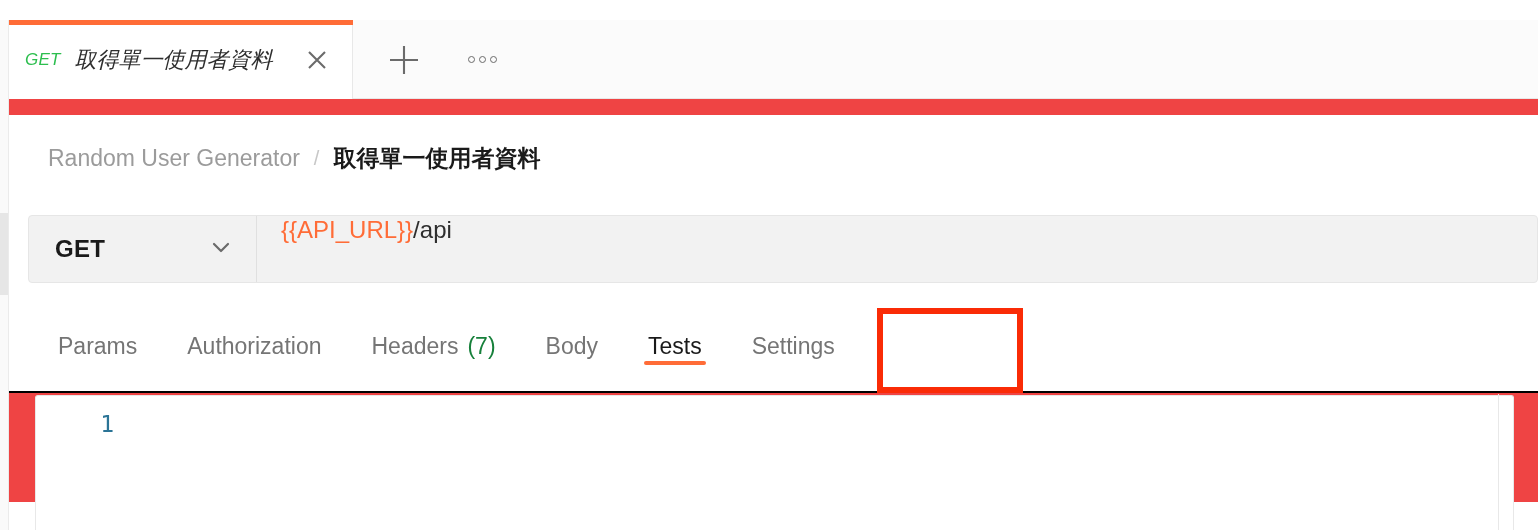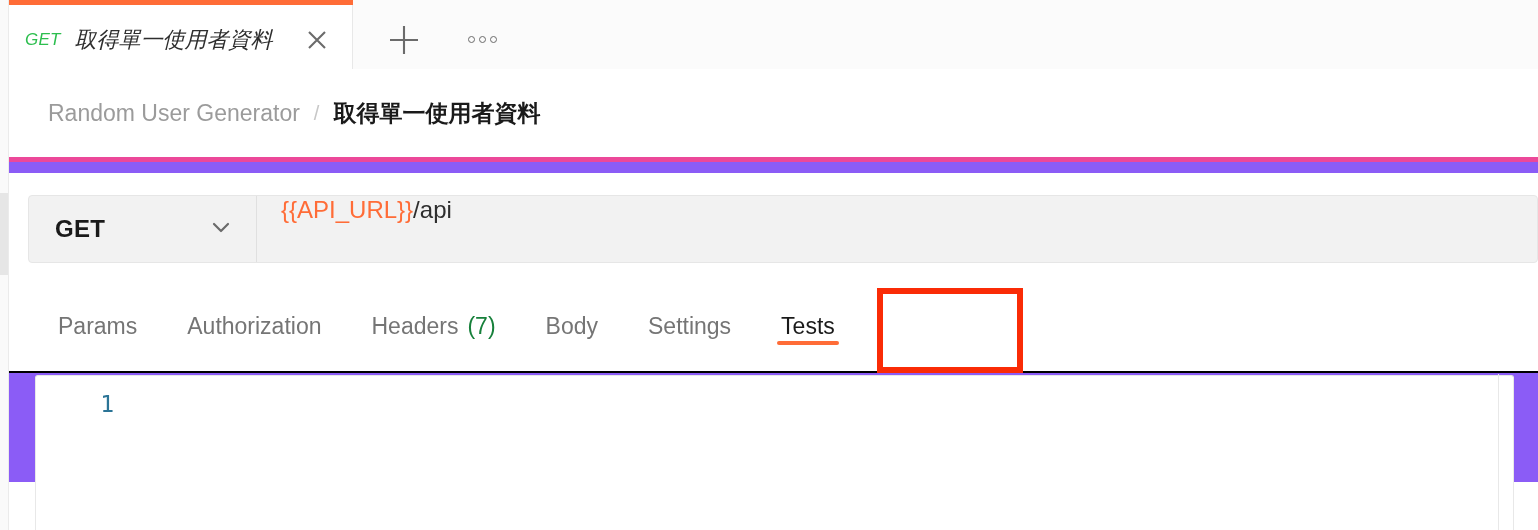--- a/index.html
+++ b/index.html
@@ -12,21 +12,22 @@
     height: 530px;
     overflow: hidden;
     font-family: "Liberation Sans", sans-serif;
     -webkit-font-smoothing: antialiased;
   }
 
   #app {
     position: relative;
     width: 1538px;
     height: 482px;
-    background: #8b5cf6;
+    background: #ef4444;
+    margin-top: 20px;
   }
 
   
   .left-rail {
     position: absolute;
     left: 0; top: 0;
     width: 9px;
     height: 530px;
     background: #fafafa;
     border-right: 1px solid #ebebeb;
@@ -122,25 +123,25 @@
   .dot {
     width: 7px; height: 7px;
     border: 1.6px solid #6b6b6b;
     border-radius: 50%;
     box-sizing: border-box;
   }
 
   
   .breadcrumb-bar {
     position: absolute;
-    left: 0; top: 69px;
+    left: 0; top: 95px;
     width: 1529px;
     height: 93px;
     background: #ffffff;
-    border-bottom: 5px solid #ec4899;
+    border-bottom: 7px solid #ec4899;
     box-sizing: border-box;
     display: flex;
     align-items: center;
     padding-left: 39px;
   }
   .bc-collection {
     font-size: 23px;
     color: #9b9b9b;
     font-weight: 400;
   }
@@ -383,26 +384,26 @@
       <div class="subtab">
         <span>Headers</span>
         <span class="count-badge">(7)</span>
       </div>
 
       <div class="subtab">
         <span>Body</span>
       </div>
 
 
+      <div class="subtab active">
+        <span>Tests</span>
+      </div>
+
       <div class="subtab">
         <span>Settings</span>
-      </div>
-
-      <div class="subtab active">
-        <span>Tests</span>
       </div>
     </div>
 
     <div class="annot-box" style="left:868px; top:288px; width:146px; height:85px;"></div>
 
     <div class="editor-wrap">
       <div class="editor">
         <div class="gutter">
           <div class="line-no">1</div>
         </div>

